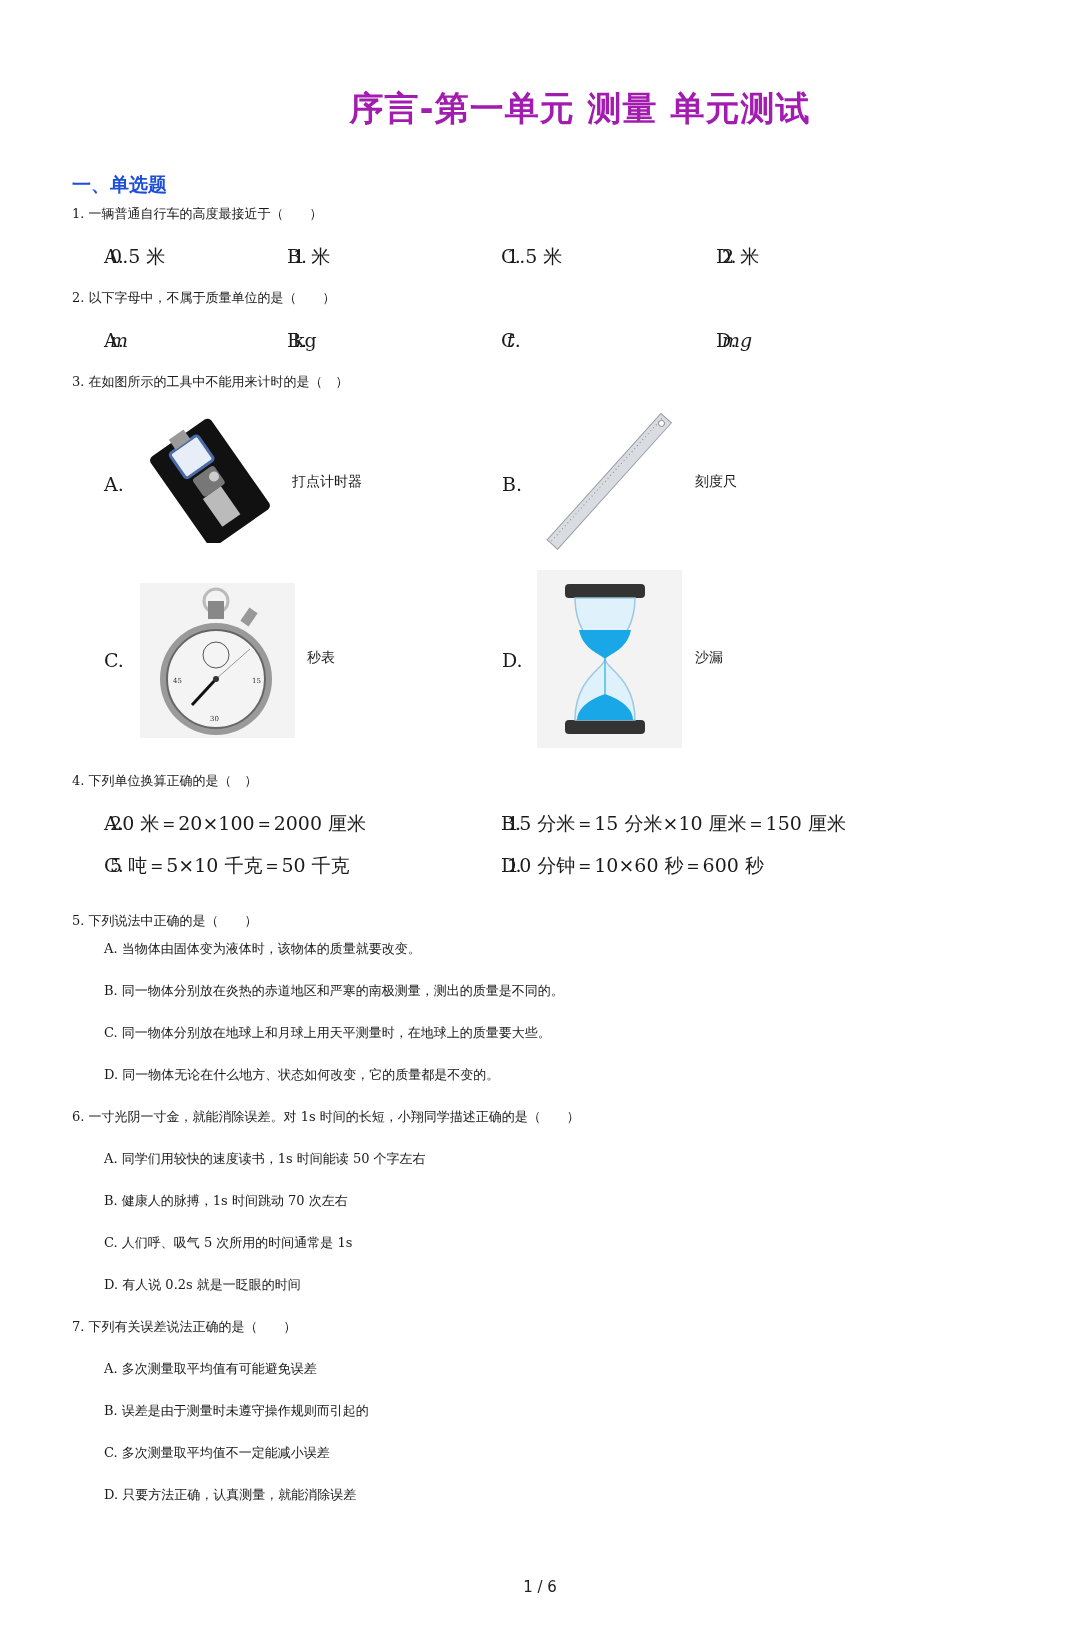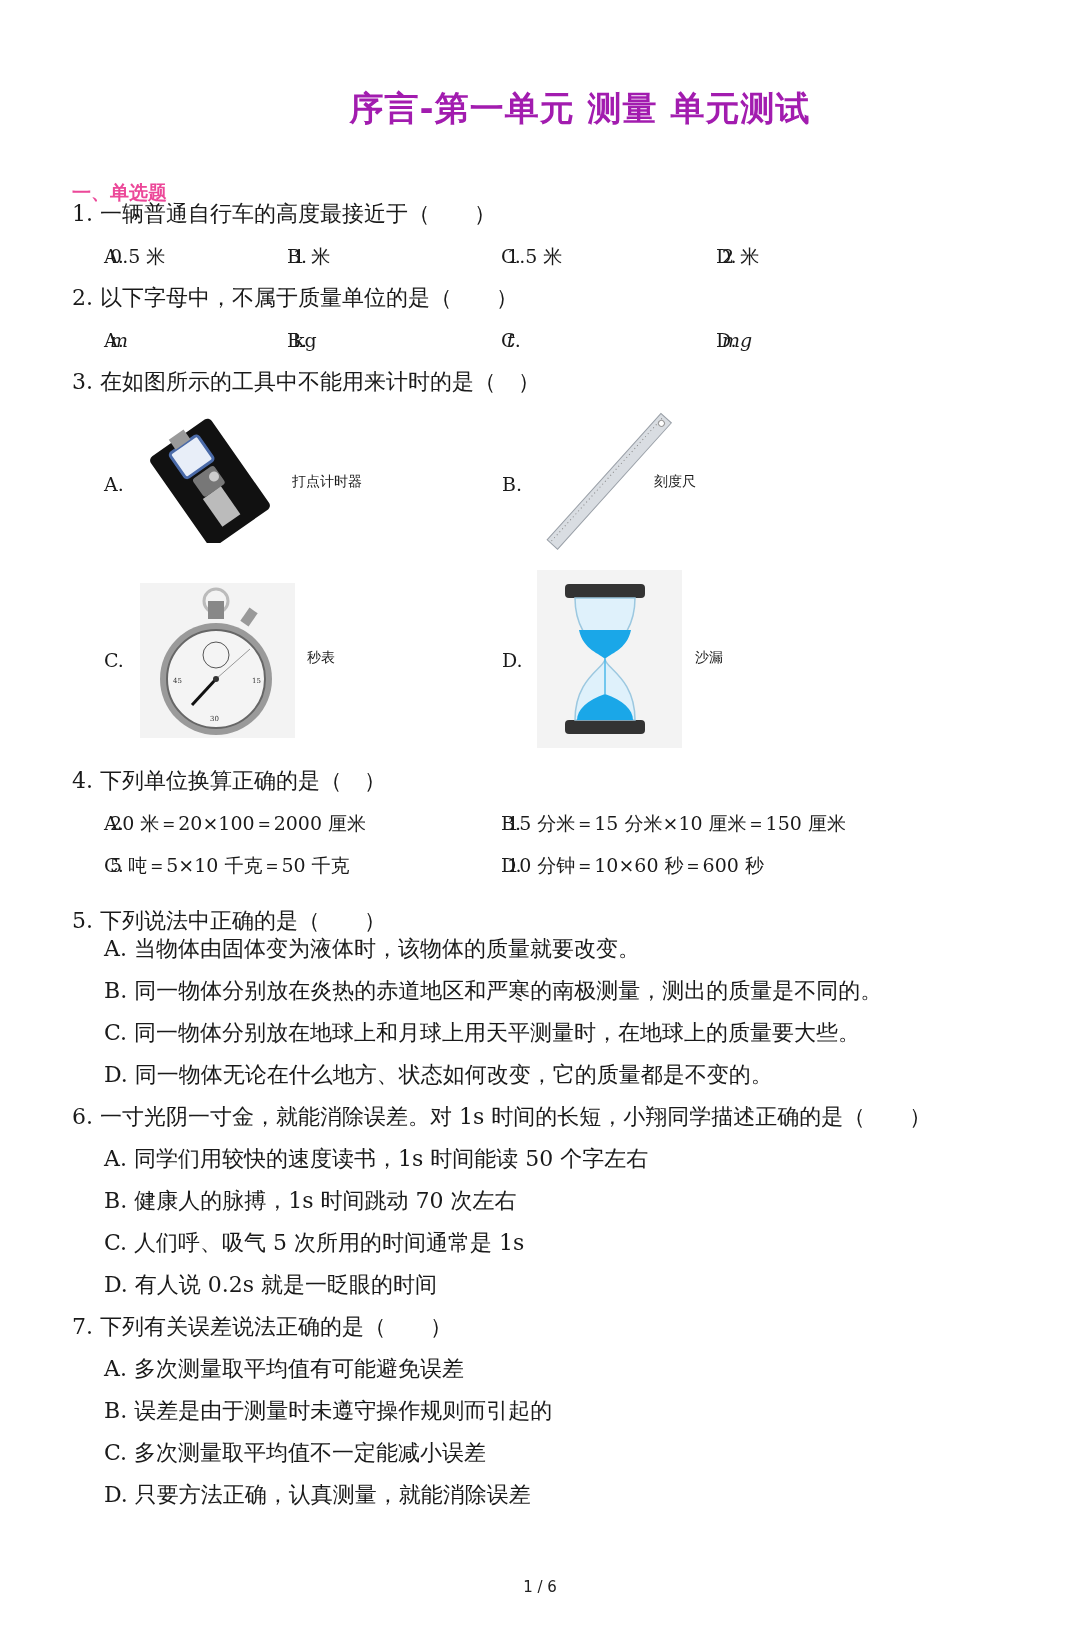--- a/index.html
+++ b/index.html
@@ -8,26 +8,26 @@
     font-family: "DejaVu Serif", "Liberation Serif", serif;
     color: #1a1a1a;
   }
   .title {
     position: absolute; left: 0; right: 0; top: 86px; text-align: center;
     font-family: "DejaVu Sans", "Liberation Sans", sans-serif;
     font-weight: bold; font-size: 34px; letter-spacing: 1px; color: #a21caf;
     padding-left: 80px;
   }
   .section {
-    position: absolute; left: 72px; top: 180px;
+    position: absolute; left: 72px; top: 172px;
     font-family: "DejaVu Sans", "Liberation Sans", sans-serif;
-    font-weight: bold; font-size: 19px; color: #ec4899;
+    font-weight: bold; font-size: 19px; color: #1d4ed8;
   }
   .line {
-    position: absolute; font-size: 22px; white-space: nowrap; line-height: 24px;
+    position: absolute; font-size: 13px; white-space: nowrap; line-height: 24px;
   }
   .q { left: 72px; }
   .opt { left: 104px; }
   .opt-grid { position: absolute; left: 104px; font-size: 19px; line-height: 24px; white-space: nowrap; }
   .opt-grid span { position: absolute; top: 0; }
   .it { font-style: italic; }
   .figlabel { position: absolute; font-size: 19px; }
   .figcaption { position: absolute; font-size: 14px; }
   .pic { position: absolute; }
   .page-num {
@@ -88,21 +88,21 @@
   <div class="figlabel" style="left:502px; top:473px">B.</div>
   <div class="pic" style="left:535px; top:410px; width:150px; height:145px">
     <svg width="150" height="145" viewBox="0 0 150 145">
       <g transform="rotate(-48 75 72)">
         <rect x="-10" y="64" width="170" height="14" fill="#d9dde2" stroke="#9aa0a8" stroke-width="1"></rect>
         <line x1="-8" y1="68" x2="158" y2="68" stroke="#888" stroke-width="1" stroke-dasharray="1 3"></line>
         <circle cx="153" cy="71" r="3" fill="#fff" stroke="#999"></circle>
       </g>
     </svg>
   </div>
-  <div class="figcaption" style="left:654px; top:473px">刻度尺</div>
+  <div class="figcaption" style="left:695px; top:473px">刻度尺</div>
 
   <div class="figlabel" style="left:104px; top:649px">C.</div>
   <div class="pic" style="left:140px; top:583px; width:155px; height:155px; background:#f3f3f3">
     <svg width="155" height="155" viewBox="0 0 155 155">
       <circle cx="76" cy="18" r="12" fill="none" stroke="#bbb" stroke-width="3"></circle>
       <rect x="68" y="18" width="16" height="18" fill="#888"></rect>
       <rect x="104" y="26" width="10" height="16" fill="#999" transform="rotate(35 109 34)"></rect>
       <circle cx="76" cy="96" r="56" fill="#9a9a9a"></circle>
       <circle cx="76" cy="96" r="49" fill="#f4f4f4" stroke="#666" stroke-width="2"></circle>
       <circle cx="76" cy="72" r="13" fill="none" stroke="#555" stroke-width="1"></circle>

